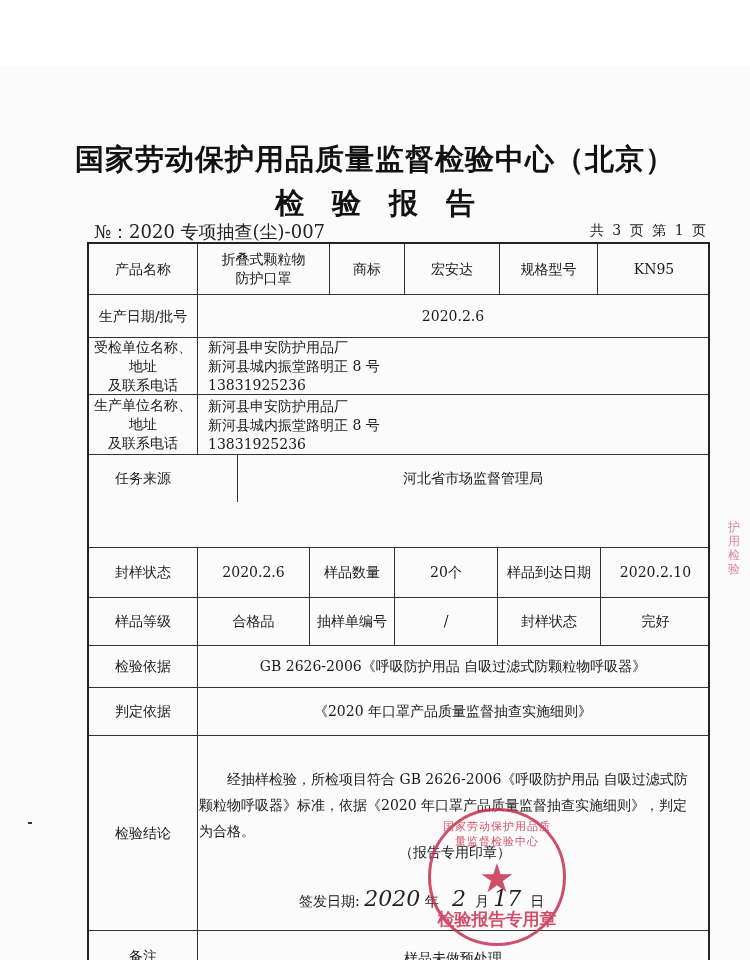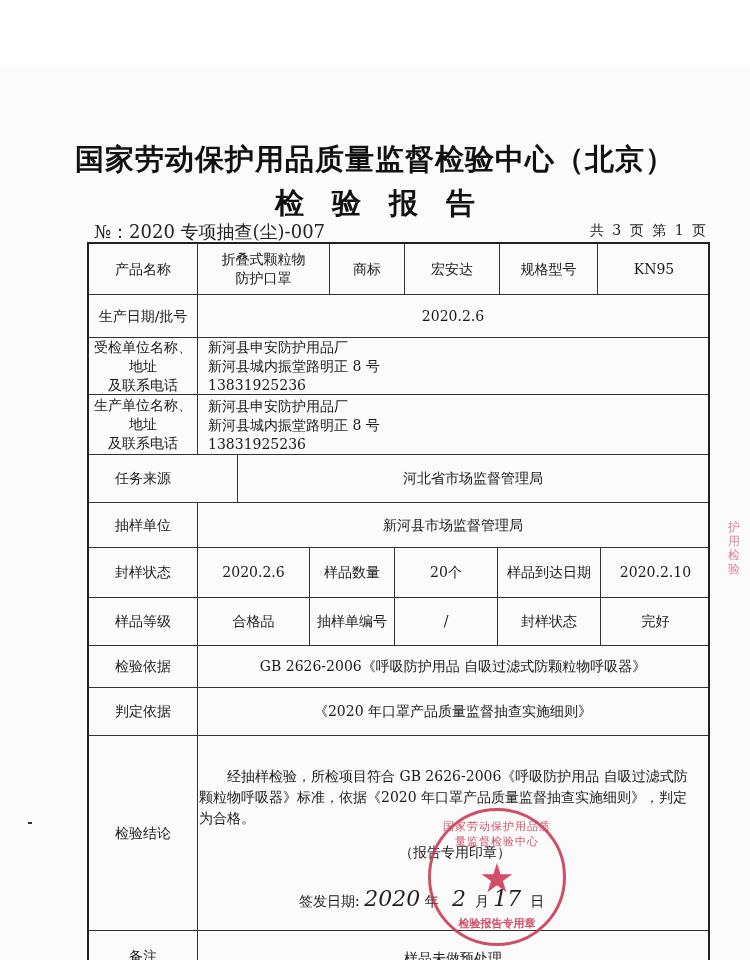--- a/index.html
+++ b/index.html
@@ -14,30 +14,30 @@
   .pageinfo{position:absolute;right:42px;top:222px;font-size:14px;color:#222;letter-spacing:2px;}
   .tbl{position:absolute;left:87px;top:242px;width:623px;height:730px;border:2px solid #222;border-bottom:none;box-sizing:border-box;}
   .row{position:absolute;left:0;width:100%;border-top:1.5px solid #333;box-sizing:border-box;}
   .row.first{border-top:none;}
   .cell{position:absolute;top:0;bottom:0;display:flex;align-items:center;justify-content:center;
         text-align:center;font-size:14px;line-height:19px;box-sizing:border-box;}
   .cell.vl{border-left:1.5px solid #333;}
   .cell.left{justify-content:flex-start;text-align:left;padding-left:10px;}
   .lbl{font-family:"DejaVu Sans","Liberation Sans",sans-serif;}
   .multi{flex-direction:column;}
-  .conclusion-text{position:absolute;left:110px;right:16px;top:30px;font-size:14px;line-height:21px;text-indent:2em;text-align:left;}
+  .conclusion-text{position:absolute;left:110px;right:16px;top:30px;font-size:14px;line-height:26px;text-indent:2em;text-align:left;}
   .stamp-label{position:absolute;left:310px;top:108px;font-size:14px;font-family:Liberation Mono, monospace;}
   .issue-line{position:absolute;left:210px;top:150px;font-size:14px;white-space:nowrap;}
   .sig{font-family:"DejaVu Serif",serif;font-style:italic;font-size:22px;color:#222;}
   .stamp{position:absolute;left:428px;top:808px;width:138px;height:138px;border:3px solid #c9304f;border-radius:50%;
          opacity:0.85;box-sizing:border-box;}
   .stamp .star{position:absolute;left:0;right:0;top:44px;text-align:center;font-size:40px;color:#c9304f;}
   .stamp .ring-text{position:absolute;left:10px;right:10px;top:8px;text-align:center;font-size:11px;color:#c9304f;
         font-family:"DejaVu Sans",sans-serif;letter-spacing:1px;}
-  .stamp .bottom-text{position:absolute;left:0;right:0;bottom:12px;text-align:center;font-size:11px;color:#c9304f;
+  .stamp .bottom-text{position:absolute;left:0;right:0;bottom:12px;text-align:center;font-size:17px;color:#c9304f;
         font-family:"DejaVu Sans",sans-serif;font-weight:bold;}
   .edge-stamp{position:absolute;right:0;top:520px;width:22px;height:150px;color:#c9304f;font-size:12px;line-height:14px;opacity:0.6;
         font-family:"DejaVu Sans",sans-serif;}
   .speck{position:absolute;left:28px;top:822px;width:4px;height:2px;background:#333;}
 </style>
 </head>
 <body>
 
 <div class="paper"></div>
 <div class="speck"></div>
@@ -90,24 +90,20 @@
       <span>新河县城内振堂路明正 8 号</span>
       <span>13831925236</span>
     </div>
   </div>
 
   <div class="row" style="top:210px;height:48px;padding-left:44px;">
     <div class="cell lbl" style="left:0;width:108px;">任务来源</div>
     <div class="cell vl" style="left:108px;right:0;margin-left:40px;">河北省市场监督管理局</div>
   </div>
 
-  <div class="row" style="top:258px;height:45px;">
-    <div class="cell lbl" style="left:0;width:108px;">抽样单位</div>
-    <div class="cell vl" style="left:108px;right:0;">新河县市场监督管理局</div>
-  </div>
 
   <div class="row" style="top:303px;height:50px;">
     <div class="cell lbl" style="left:0;width:108px;">封样状态</div>
     <div class="cell vl" style="left:108px;width:112px;">2020.2.6</div>
     <div class="cell vl lbl" style="left:220px;width:85px;">样品数量</div>
     <div class="cell vl" style="left:305px;width:103px;">20个</div>
     <div class="cell vl lbl" style="left:408px;width:103px;">样品到达日期</div>
     <div class="cell vl" style="left:511px;width:110px;">2020.2.10</div>
   </div>
 

